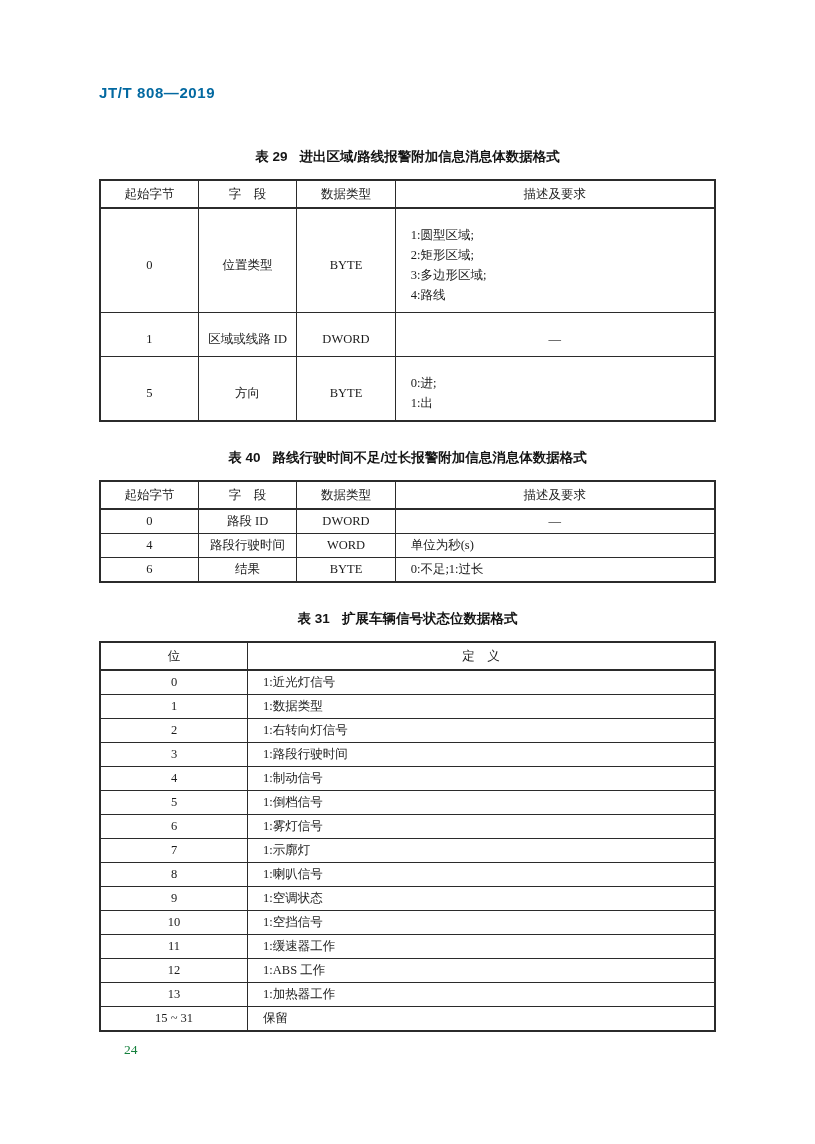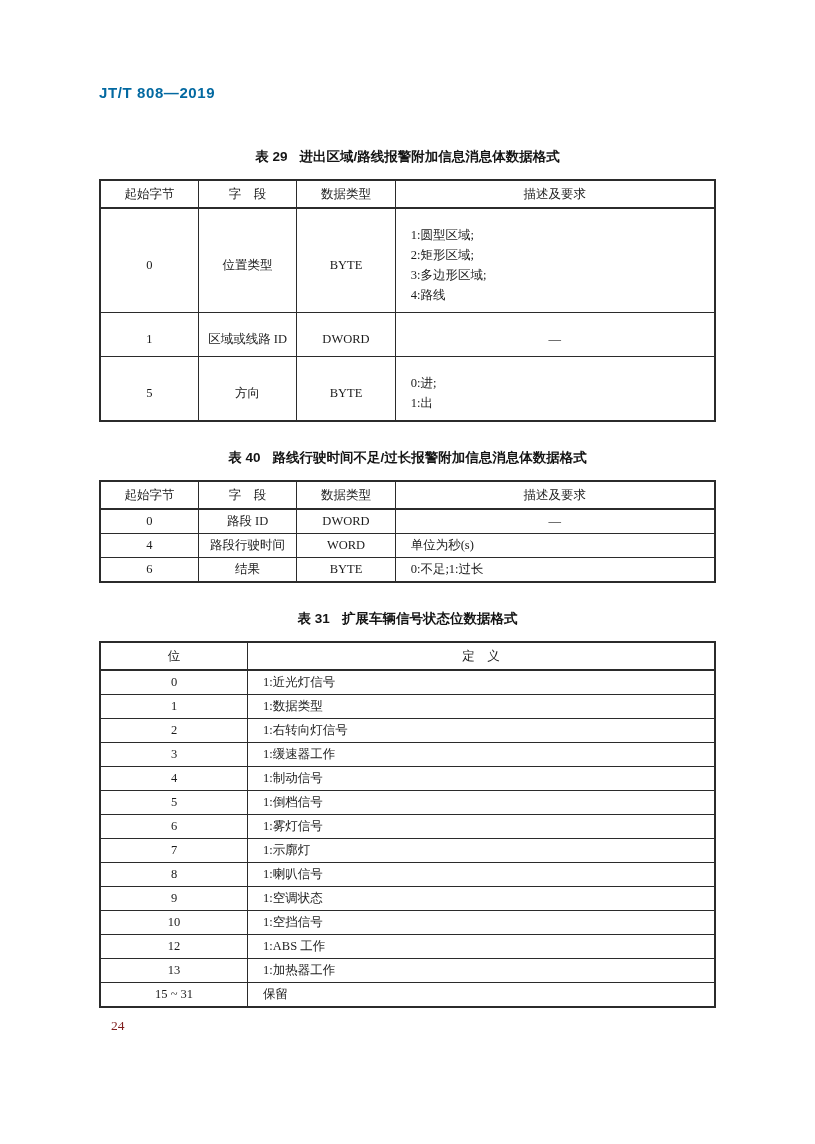--- a/index.html
+++ b/index.html
@@ -75,23 +75,23 @@
   table.compact td {
     padding-top: 2px;
     padding-bottom: 2px;
     line-height: 19px;
   }
   table.fields-roomy td {
     padding-top: 16px;
     padding-bottom: 7px;
   }
   .page-number {
-    margin: 10px 0 0 12px;
+    margin: 10px 0 0 25px;
     font-size: 13.5px;
-    color: #7f1d1d;
+    color: #15803d;
   }
 </style>
 </head>
 <body>
 
 <div class="page">
   <div class="doc-header">JT/T 808—2019</div>
 
   <div id="content">
       <div class="caption"><span class="cap-label">表 29</span><span class="cap-text">进出区域/路线报警附加信息消息体数据格式</span></div>
@@ -192,21 +192,21 @@
           <tr>
             <td>1</td>
             <td class="al">1:数据类型</td>
           </tr>
           <tr>
             <td>2</td>
             <td class="al">1:右转向灯信号</td>
           </tr>
           <tr>
             <td>3</td>
-            <td class="al">1:缓速器工作</td>
+            <td class="al">1:路段行驶时间</td>
           </tr>
           <tr>
             <td>4</td>
             <td class="al">1:制动信号</td>
           </tr>
           <tr>
             <td>5</td>
             <td class="al">1:倒档信号</td>
           </tr>
           <tr>
@@ -221,20 +221,24 @@
             <td>8</td>
             <td class="al">1:喇叭信号</td>
           </tr>
           <tr>
             <td>9</td>
             <td class="al">1:空调状态</td>
           </tr>
           <tr>
             <td>10</td>
             <td class="al">1:空挡信号</td>
+          </tr>
+          <tr>
+            <td>11</td>
+            <td class="al">1:缓速器工作</td>
           </tr>
           <tr>
             <td>12</td>
             <td class="al">1:ABS 工作</td>
           </tr>
           <tr>
             <td>13</td>
             <td class="al">1:加热器工作</td>
           </tr>
           <tr>

